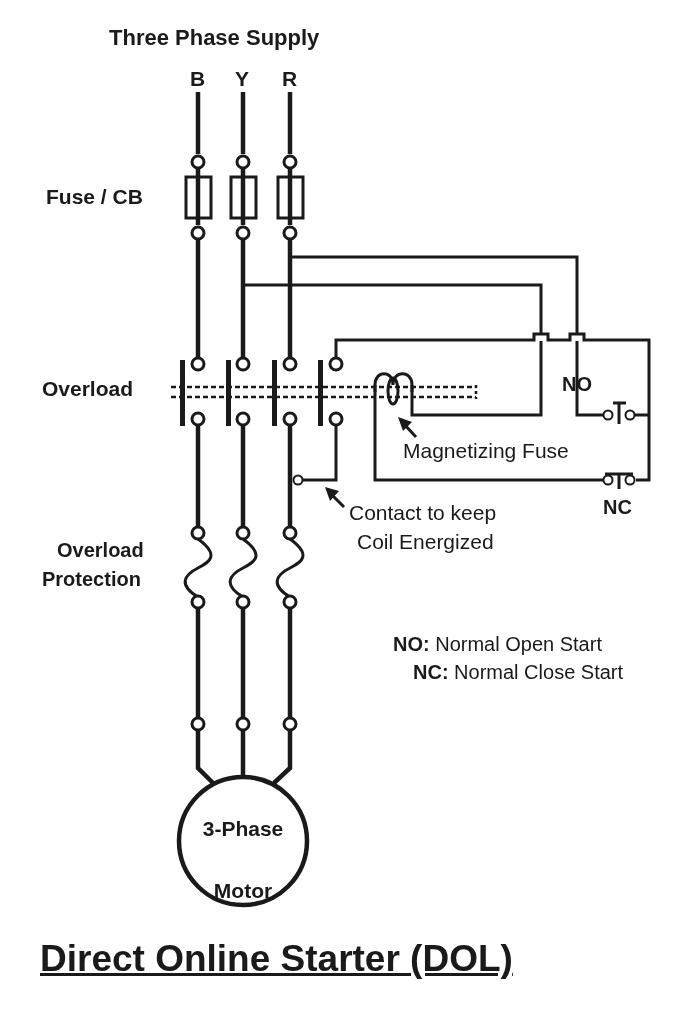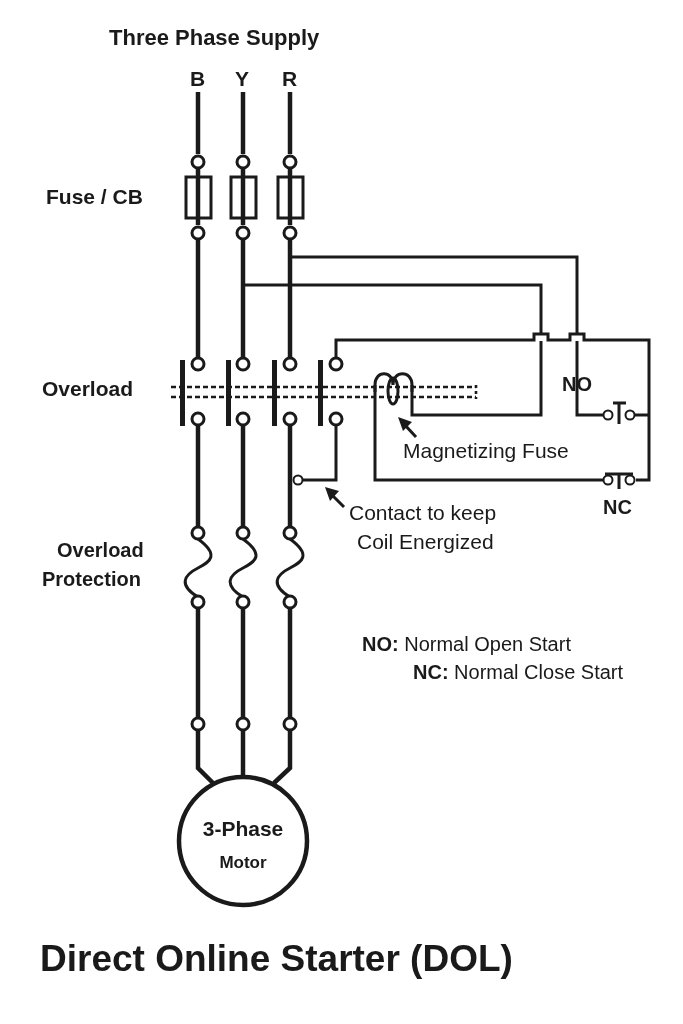--- a/index.html
+++ b/index.html
@@ -162,25 +162,25 @@
 <div class="lbl b" style="left:57px; top:540px; font-size:20px;">Overload</div>
 <div class="lbl b" style="left:42px; top:569px; font-size:20px;">Protection</div>
 
 <div class="lbl b" style="left:562px; top:374px; font-size:20px;">NO</div>
 <div class="lbl b" style="left:603px; top:497px; font-size:20px;">NC</div>
 
 <div class="lbl" style="left:403px; top:440px; font-size:21px;">Magnetizing Fuse</div>
 <div class="lbl" style="left:349px; top:502px; font-size:21px;">Contact to keep</div>
 <div class="lbl" style="left:357px; top:531px; font-size:21px;">Coil Energized</div>
 
-<div class="lbl" style="left:362px; top:634px; font-size:20px;">
+<div class="lbl" style="left:393px; top:634px; font-size:20px;">
   <span class="b">NO:</span>
   <span>Normal Open Start</span>
 </div>
 <div class="lbl" style="left:381px; top:662px; font-size:20px;margin-left:32px;">
   <span class="b">NC:</span>
   <span>Normal Close Start</span>
 </div>
 
 <div class="lbl b" style="left:243px; top:818px; font-size:21px; transform:translateX(-50%);">3-Phase</div>
-<div class="lbl b" style="left:243px; top:854px; font-size:17px; transform:translateX(-50%);">Motor</div>
+<div class="lbl b" style="left:243px; top:880px; font-size:21px; transform:translateX(-50%);">Motor</div>
 
-<div class="lbl b" style="left:40px; top:940px; font-size:37px;">Direct Online Starter (DOL)</div>
+<div class="lbl b" style="left:40px; top:940px; font-size:37px;text-decoration:underline;">Direct Online Starter (DOL)</div>
 
 </body></html>

